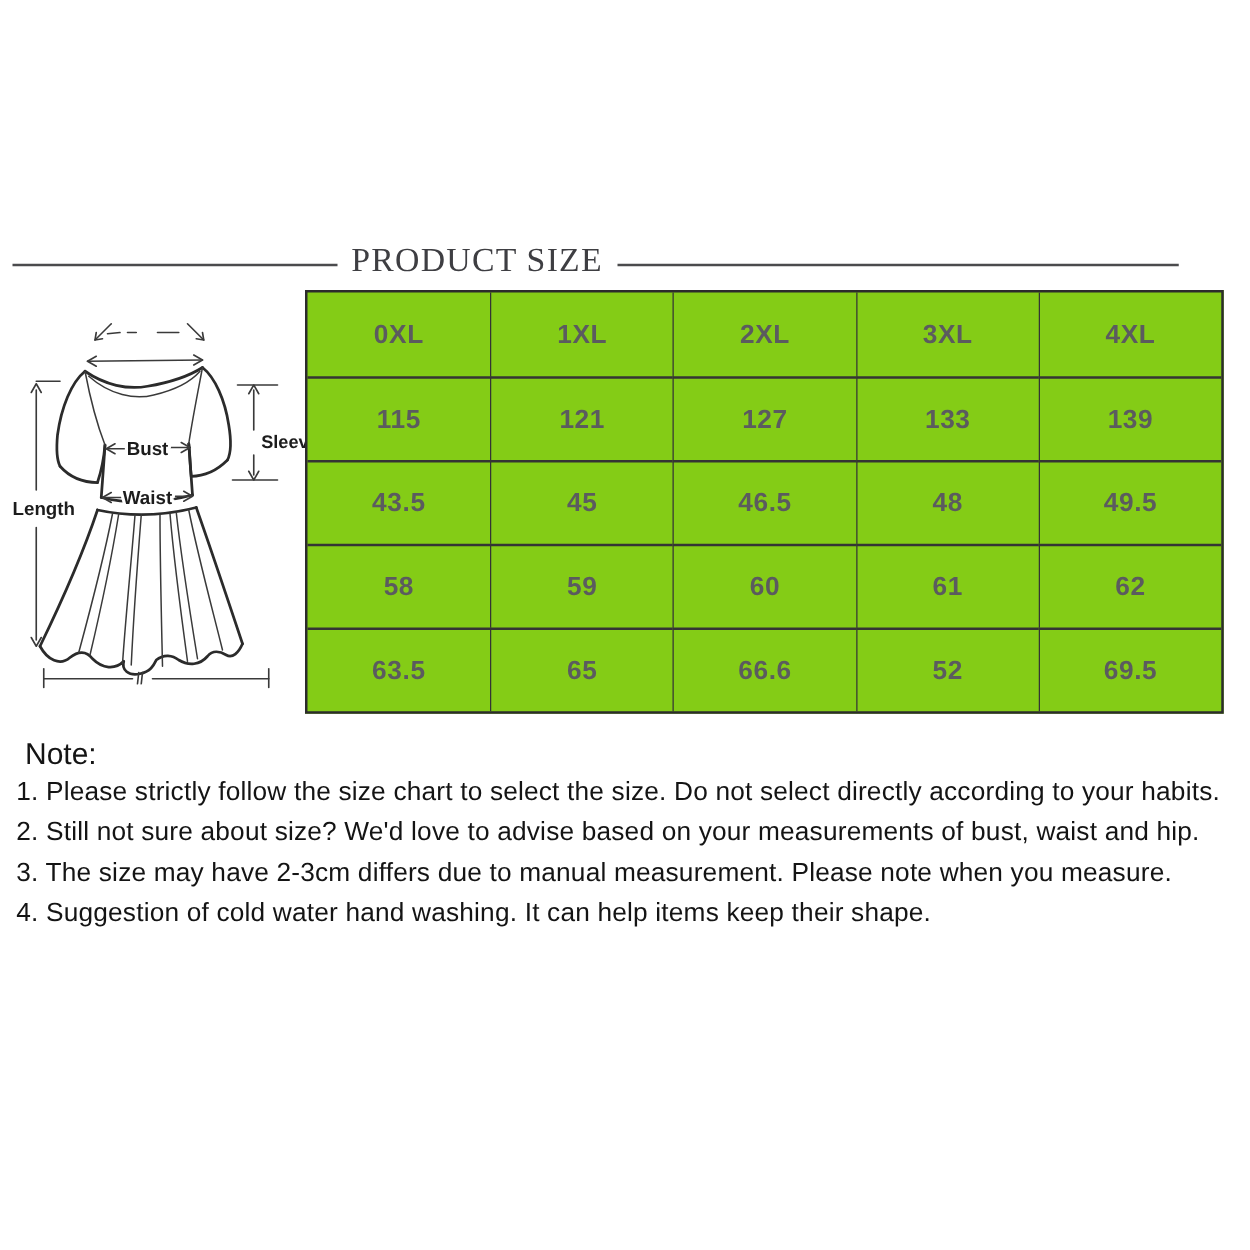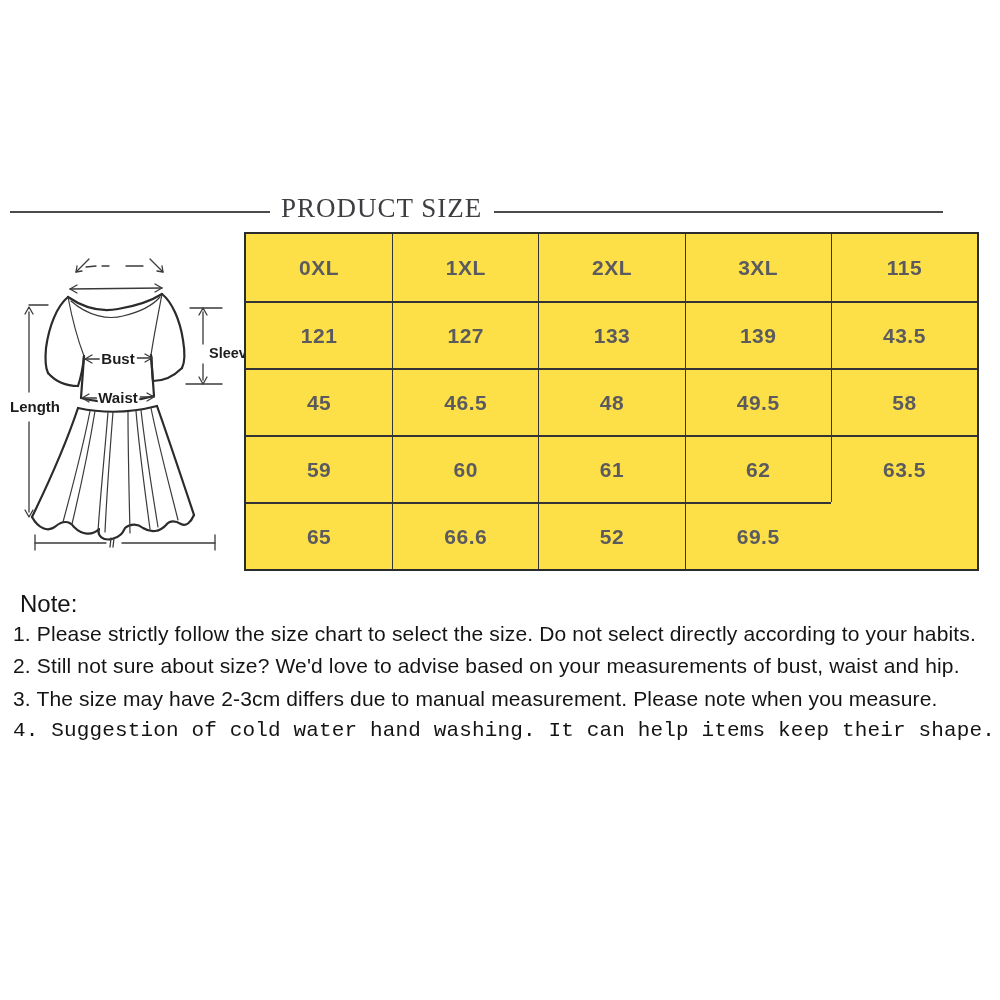--- a/index.html
+++ b/index.html
@@ -18,41 +18,41 @@
   }
   
   .diagram{position:absolute;left:10px;top:232px;width:235px;height:346px;overflow:visible;}
   .diagram text{font-family:"Liberation Sans",sans-serif;font-weight:bold;fill:#1c1c1c;
     paint-order:stroke;stroke:#ffffff;stroke-width:5px;stroke-linejoin:round;}
   
   .size-table{
     position:absolute;left:244px;top:232px;width:735px;height:339px;
     border:2px solid #2c2c2c;box-sizing:border-box;
     display:grid;grid-template-columns:repeat(5,1fr);grid-template-rows:repeat(5,1fr);
-    background:#fde047;
+    background:#84cc16;
   }
   .cell{
     display:flex;align-items:center;justify-content:center;
     font-size:21px;font-weight:bold;color:#5b5b5f;letter-spacing:0.5px;
     box-sizing:border-box;
   }
   .cell:not(:nth-child(5n+1)){border-left:1px solid #343434;}
   .cell:nth-child(n+6){border-top:2px solid #343434;text-align:center;}
   
   .note-heading{
     position:absolute;left:20px;top:590px;font-size:24px;color:#141414;white-space:nowrap;
   }
   .note-item{
     position:absolute;left:13px;font-size:21px;color:#141414;
     letter-spacing:0.15px;white-space:nowrap;
   }
   .note-item.n1{top:622px;}
   .note-item.n2{top:654px;}
   .note-item.n3{top:687px;}
-  .note-item.n4{top:719px;font-family:Liberation Mono, monospace;}
+  .note-item.n4{top:719px;}
 </style>
 </head>
 <body>
 
 <div class="page">
 
   <div class="title-line left"></div>
   <div class="page-title">PRODUCT SIZE</div>
   <div class="title-line right"></div>
 
@@ -142,20 +142,21 @@
     <text x="108" y="171" font-size="15" text-anchor="middle">Waist</text>
     <text x="199" y="126" font-size="14.5" text-anchor="start">Sleeve</text>
     <text x="0" y="180" font-size="15" text-anchor="start">Length</text>
   </svg>
 
   <div class="size-table">
     <div class="cell">0XL</div>
     <div class="cell">1XL</div>
     <div class="cell">2XL</div>
     <div class="cell">3XL</div>
+    <div class="cell">4XL</div>
 
     <div class="cell">115</div>
     <div class="cell">121</div>
     <div class="cell">127</div>
     <div class="cell">133</div>
     <div class="cell">139</div>
 
     <div class="cell">43.5</div>
     <div class="cell">45</div>
     <div class="cell">46.5</div>

